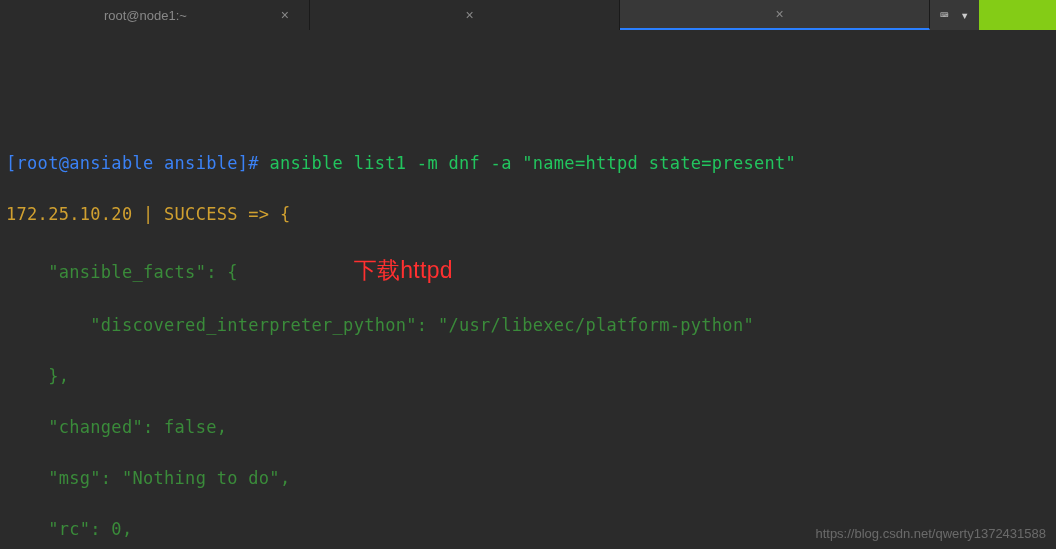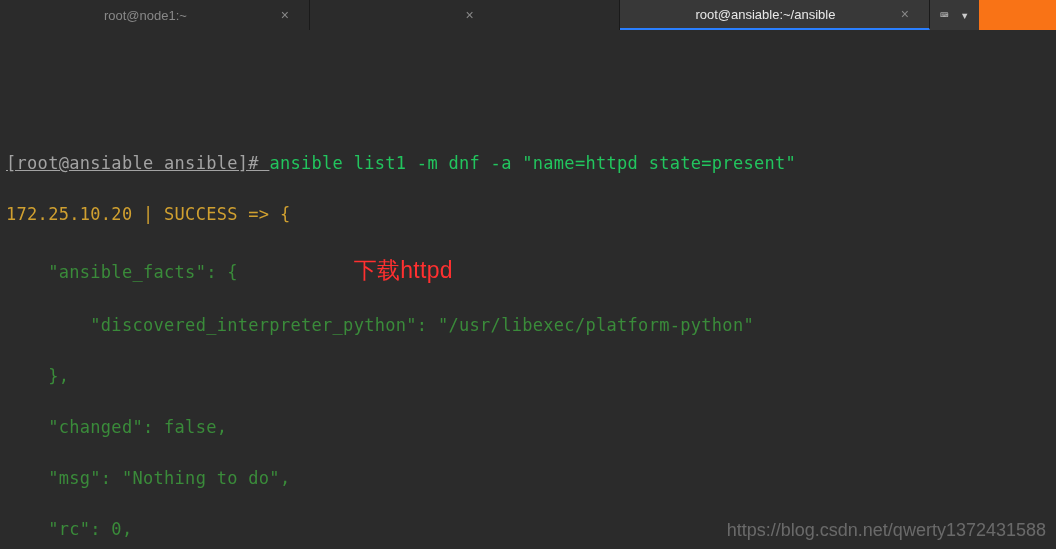--- a/index.html
+++ b/index.html
@@ -7,21 +7,21 @@
       background: #2b2b2b;
       font-family: "DejaVu Sans Mono", "Liberation Mono", monospace;
       font-size: 17px;
       width: 1056px;
       height: 549px;
       overflow: hidden;
       position: relative;
     }
     .tabbar {
       display: flex;
-      background: #f97316;
+      background: #84cc16;
       height: 30px;
       align-items: stretch;
     }
     .tab {
       display: flex;
       align-items: center;
       justify-content: center;
       padding: 0 20px;
       color: #888;
       font-size: 13px;
@@ -57,54 +57,53 @@
       cursor: pointer;
     }
     .terminal {
       padding: 10px 6px 6px 6px;
       line-height: 1.5;
       letter-spacing: 0.3px;
       white-space: pre;
       color: #cccccc;
     }
     .line { white-space: pre; }
-    .prompt { color: #a3a3a3; text-decoration: underline; }
+    .prompt { color: #3b82f6; }
     .cmd { color: #22c55e; }
     .key { color: #3a8b3a; }
     .yellow { color: #d0a030; margin-top: 16px; }
     .annotation {
       color: #ff3030;
       font-family: sans-serif;
       font-size: 23px;
       font-weight: 500;
     }
     .watermark {
       position: absolute;
       bottom: 8px;
       right: 10px;
       color: rgba(200,200,200,0.4);
-      font-size: 18px;
+      font-size: 13px;
       font-family: sans-serif;
       margin-top: 19px;
     }
     .blank-top { height: 60px; }
   </style>
 </head>
 <body>
 
 <div class="tabbar">
   <div class="tab">
     <span class="tab-label">root@node1:~</span>
     <span class="tab-close">×</span>
   </div>
   <div class="tab">
     <span class="tab-close">×</span>
   </div>
   <div class="tab active">
-    <span class="tab-label">root@ansiable:~/ansible</span>
     <span class="tab-close">×</span>
   </div>
   <div class="toolbar-icons">
     <span class="toolbar-icon">⌨</span>
     <span class="toolbar-icon">▾</span>
   </div>
 </div>
 
 <div class="terminal">
 <div class="blank-top"></div>

